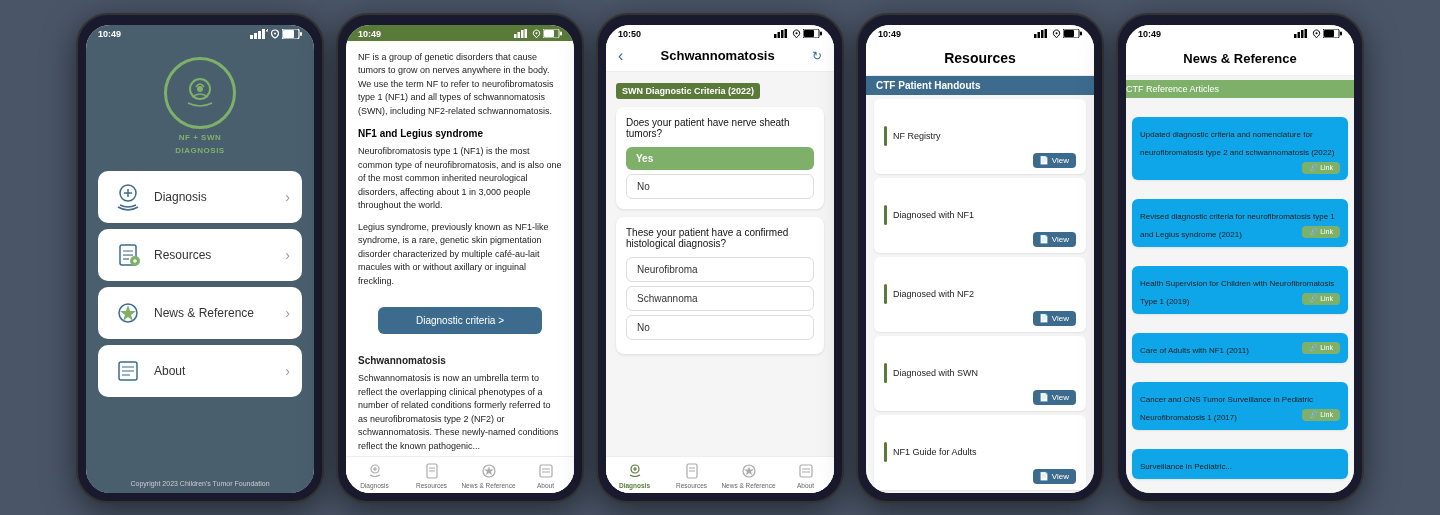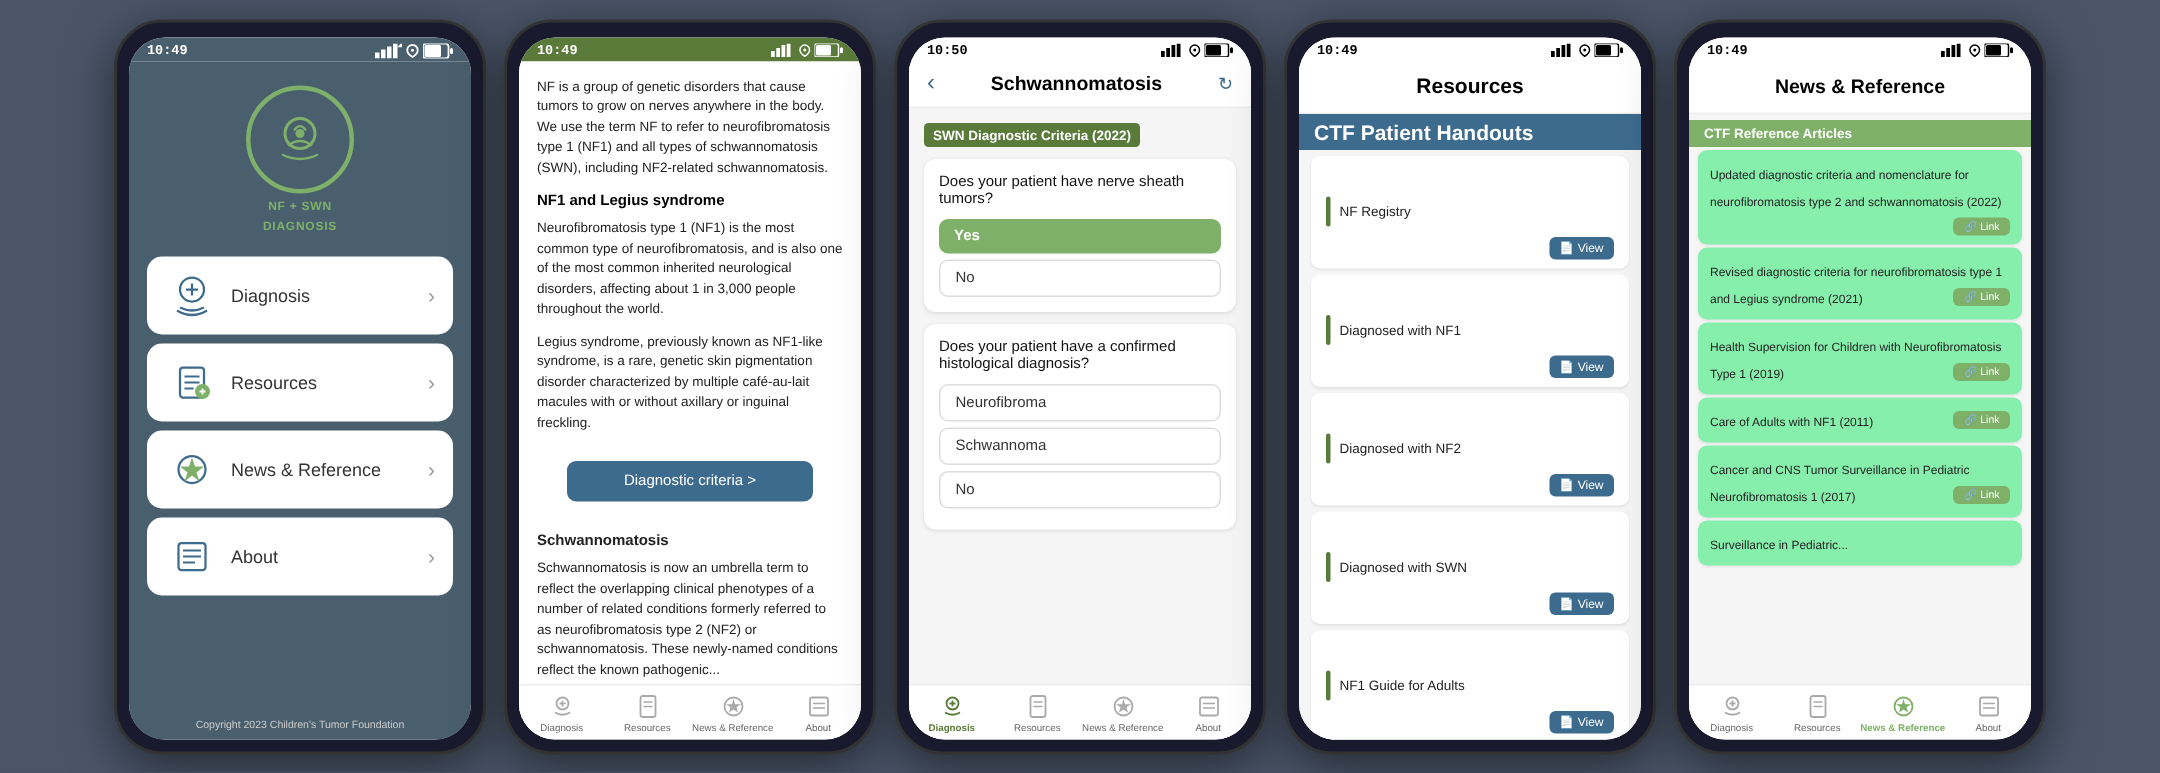--- a/index.html
+++ b/index.html
@@ -41,21 +41,20 @@
     
     .status-bar {
       display: flex;
       justify-content: space-between;
       align-items: center;
       padding: 4px 12px 2px;
       background: #fff;
       font-size: 9px;
       font-weight: 600;
       color: #000;
-      font-family: Liberation Mono, monospace;
     }
     .status-bar .signal {
       display: flex;
       align-items: center;
       gap: 2px;
     }
     
     .home-screen {
       flex: 1;
       display: flex;
@@ -286,21 +285,21 @@
     }
     .resources-title {
       font-size: 14px;
       font-weight: 600;
       color: #000;
     }
     .resources-section-header {
       background: #3d6b8e;
       color: #fff;
       padding: 4px 10px;
-      font-size: 14px;
+      font-size: 10px;
       font-weight: 600;
     }
     .resources-content {
       flex: 1;
       overflow-y: auto;
     }
     .resource-item {
       background: #fff;
       margin: 4px 8px;
       border-radius: 6px;
@@ -351,32 +350,32 @@
       text-align: center;
     }
     .news-title {
       font-size: 13px;
       font-weight: 600;
       color: #000;
     }
     .news-section-header {
       background: #7fb069;
       color: #fff;
-      padding: 4px 10px;
+      padding: 4px 0;
       font-size: 9px;
-      font-weight: 700;
+      font-weight: 400;
       margin: 4px 0 0;
     }
     .news-content {
       flex: 1;
       overflow-y: auto;
     }
     .news-item {
-      background: #86efac;
-      margin: 2px 6px;
+      background: #0ea5e9;
+      margin: 19px 6px;
       border-radius: 6px;
       padding: 6px 8px;
       box-shadow: 0 1px 2px rgba(0,0,0,0.08);
     }
     .news-item-text {
       font-size: 8px;
       color: #222;
       line-height: 1.4;
       font-weight: 500;
     }
@@ -654,21 +653,21 @@
           <span class="refresh-btn">↻</span>
         </div>
         <div class="diag-content">
           <span class="criteria-label">SWN Diagnostic Criteria (2022)</span>
           <div class="question-card">
             <div class="question-text">Does your patient have nerve sheath tumors?</div>
             <div class="answer-yes">Yes</div>
             <div class="answer-no">No</div>
           </div>
           <div class="question-card">
-            <div class="question-text">Does your patient have a confirmed histological diagnosis?</div>
+            <div class="question-text">These your patient have a confirmed histological diagnosis?</div>
             <div class="answer-option">Neurofibroma</div>
             <div class="answer-option">Schwannoma</div>
             <div class="answer-option">No</div>
           </div>
         </div>
         <div class="tab-bar">
           <div class="tab-item">
             <div class="tab-icon">
               <svg width="18" height="18" viewBox="0 0 18 18">
                   <circle cx="9" cy="7" r="4" fill="none" stroke="#5a7a3a" stroke-width="1.2"></circle>

